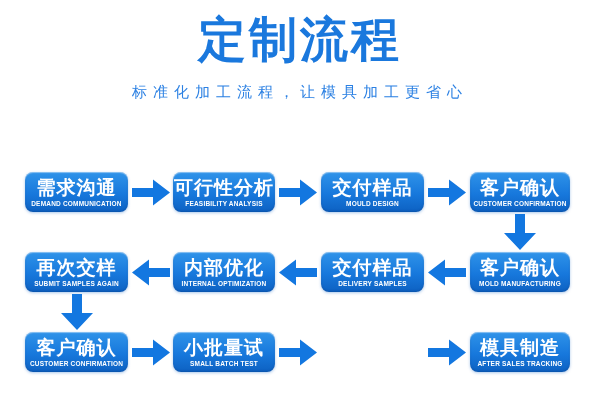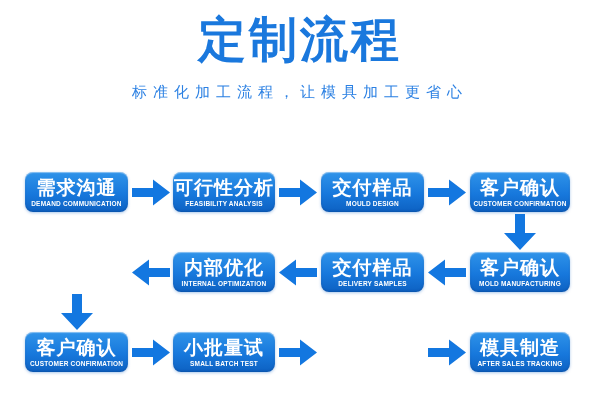--- a/index.html
+++ b/index.html
@@ -95,20 +95,24 @@
       <div class="zh">客户确认</div>
       <div class="en">CUSTOMER CONFIRMATION</div>
     </div>
 
     <div class="arrow" style="grid-area:2/7">
       <svg width="34" height="36" viewBox="0 0 34 36">
           <path fill="currentColor" d="M12 0 H22 V19 H33 L17 36 L1 19 H12 Z"></path>
         </svg>
     </div>
 
+    <div class="box" style="grid-area:3/1">
+      <div class="zh">再次交样</div>
+      <div class="en">SUBMIT SAMPLES AGAIN</div>
+    </div>
     <div class="arrow" style="grid-area:3/2">
       <svg width="38" height="27" viewBox="0 0 38 27">
           <path fill="currentColor" d="M38 9 H17 V0.5 L0 13.5 L17 26.5 V18 H38 Z"></path>
         </svg>
     </div>
     <div class="box" style="grid-area:3/3">
       <div class="zh">内部优化</div>
       <div class="en">INTERNAL OPTIMIZATION</div>
     </div>
     <div class="arrow" style="grid-area:3/4">

